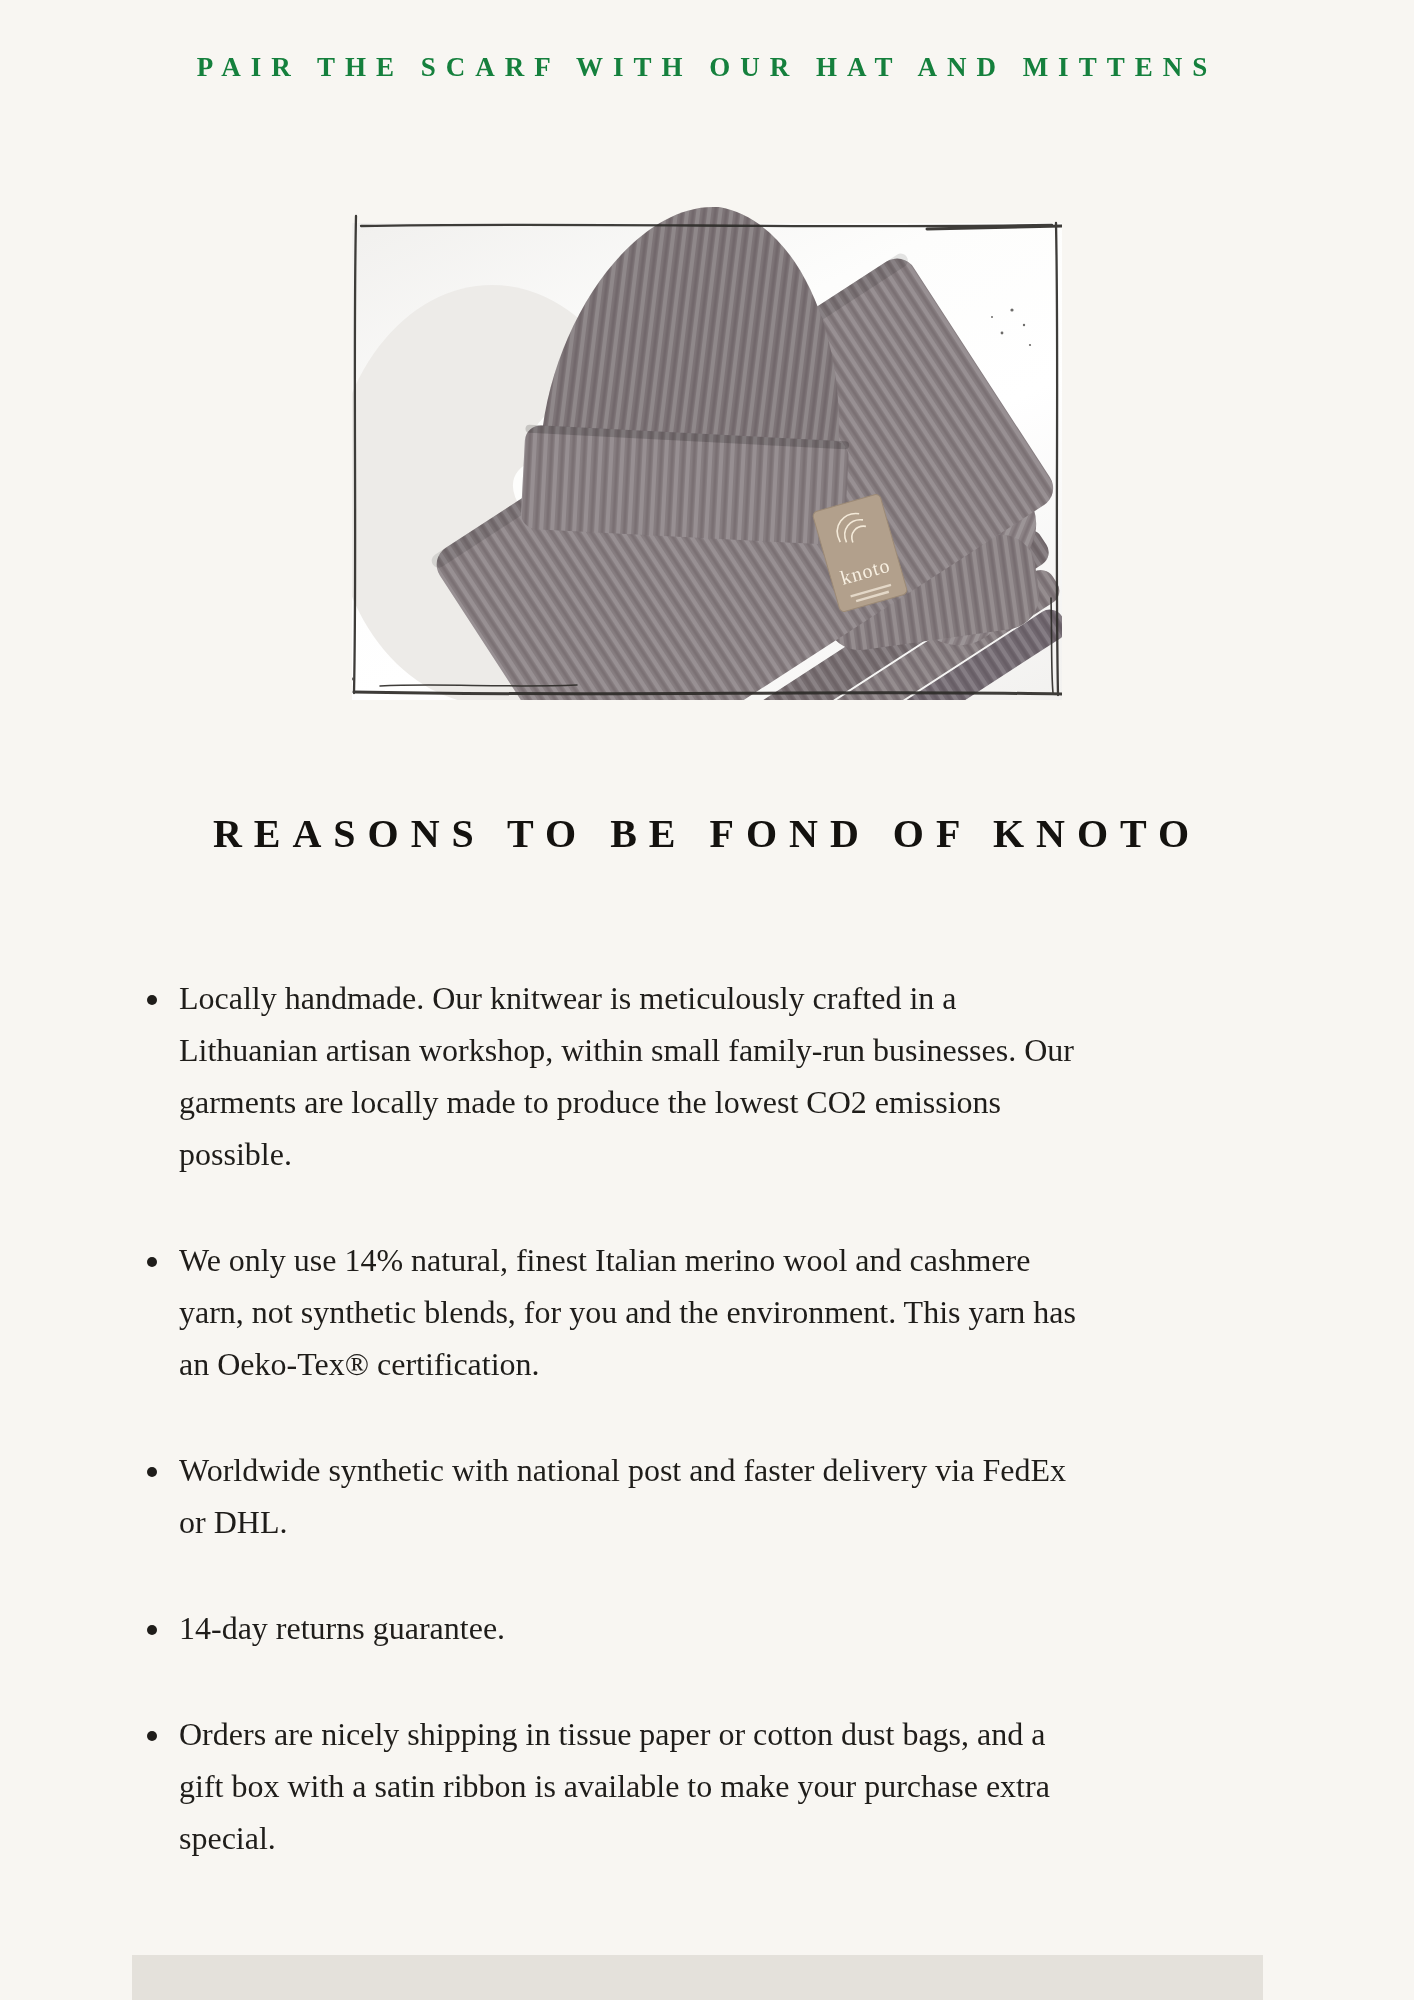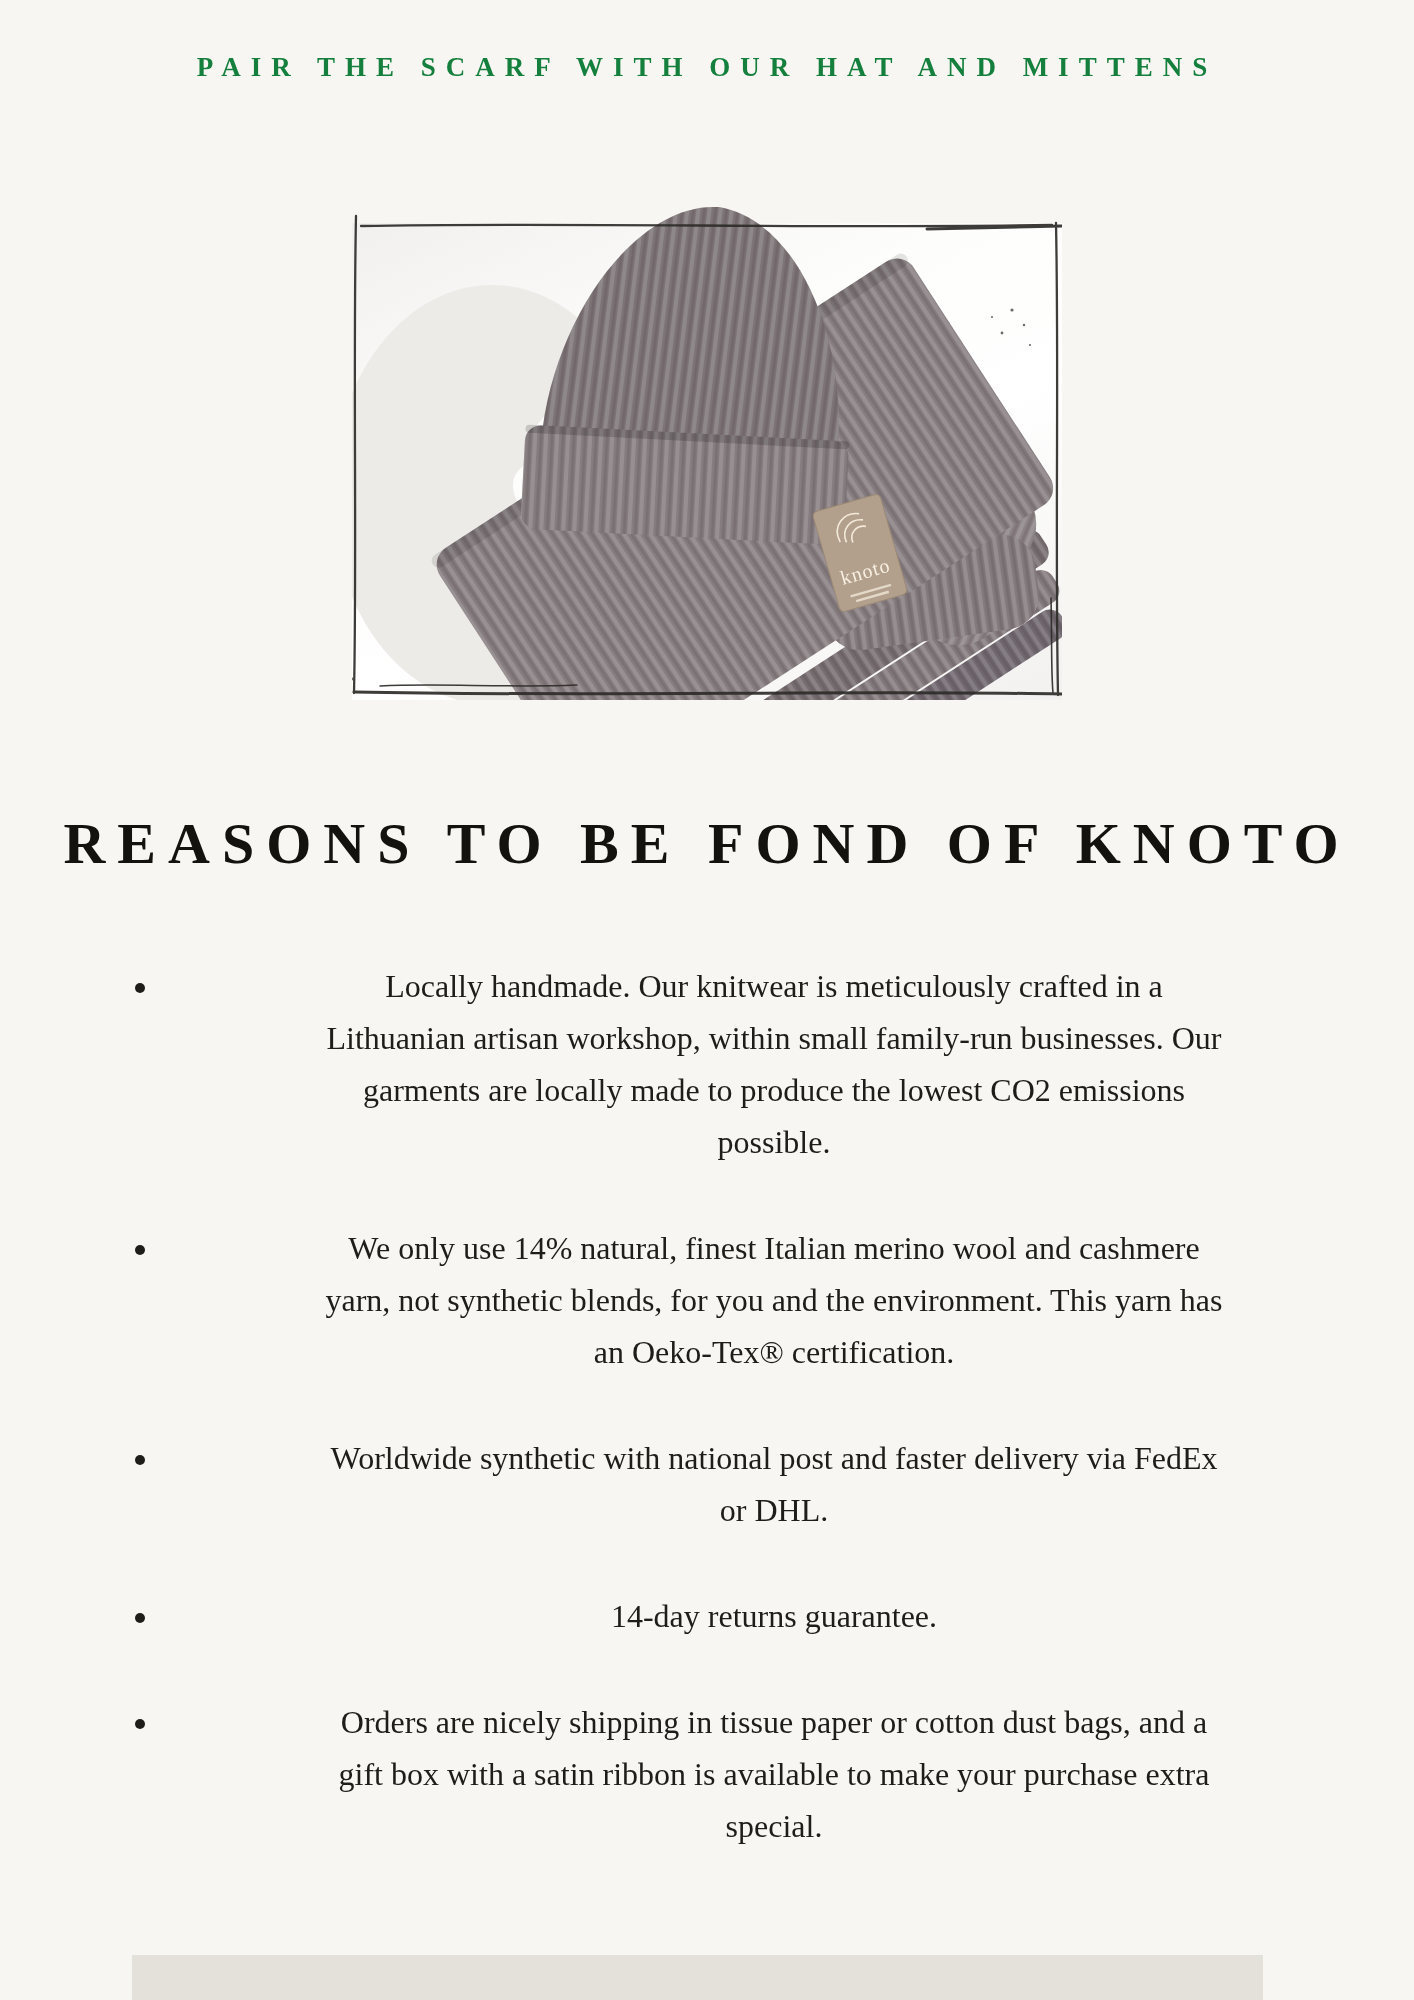--- a/index.html
+++ b/index.html
@@ -11,38 +11,38 @@
   }
   .top-heading{
     position:absolute;top:52px;left:0;right:0;
     text-align:center;
     font-size:27px;font-weight:700;letter-spacing:10px;
     color:#15803d;
   }
   .section-heading{
     position:absolute;top:810px;left:0;right:0;
     text-align:center;
-    font-size:58px;font-weight:700;letter-spacing:12px;
+    font-size:40px;font-weight:700;letter-spacing:12px;
     color:#14120f;
   }
   
   .hero{
     position:absolute;left:352px;top:205px;width:710px;height:495px;
   }
   .hero .photo-bg{
     position:absolute;left:0;top:18px;width:710px;height:477px;
     background:linear-gradient(155deg,#f1f0ee 0%,#fdfdfc 35%,#ffffff 60%,#f2f1ef 100%);
   }
   .hero svg{position:absolute;left:0;top:0;}
   .hero .frame-svg{z-index:5;}
   
   .benefits{
     position:absolute;left:130px;top:956px;width:1220px;
     font-size:32px;line-height:52px;color:#1f1d1a;
-    margin:4px;padding:0 0 0 27px;text-align:center;
+    margin:16px;padding:0 0 0 27px;
   }
   .benefits li{
     white-space:pre-line;
     margin:0 0 54px 0;
     padding-left:6px;
   }
   
   .footer-bar{
     position:absolute;left:132px;top:1955px;width:1131px;height:45px;
     background:#e4e1db;

